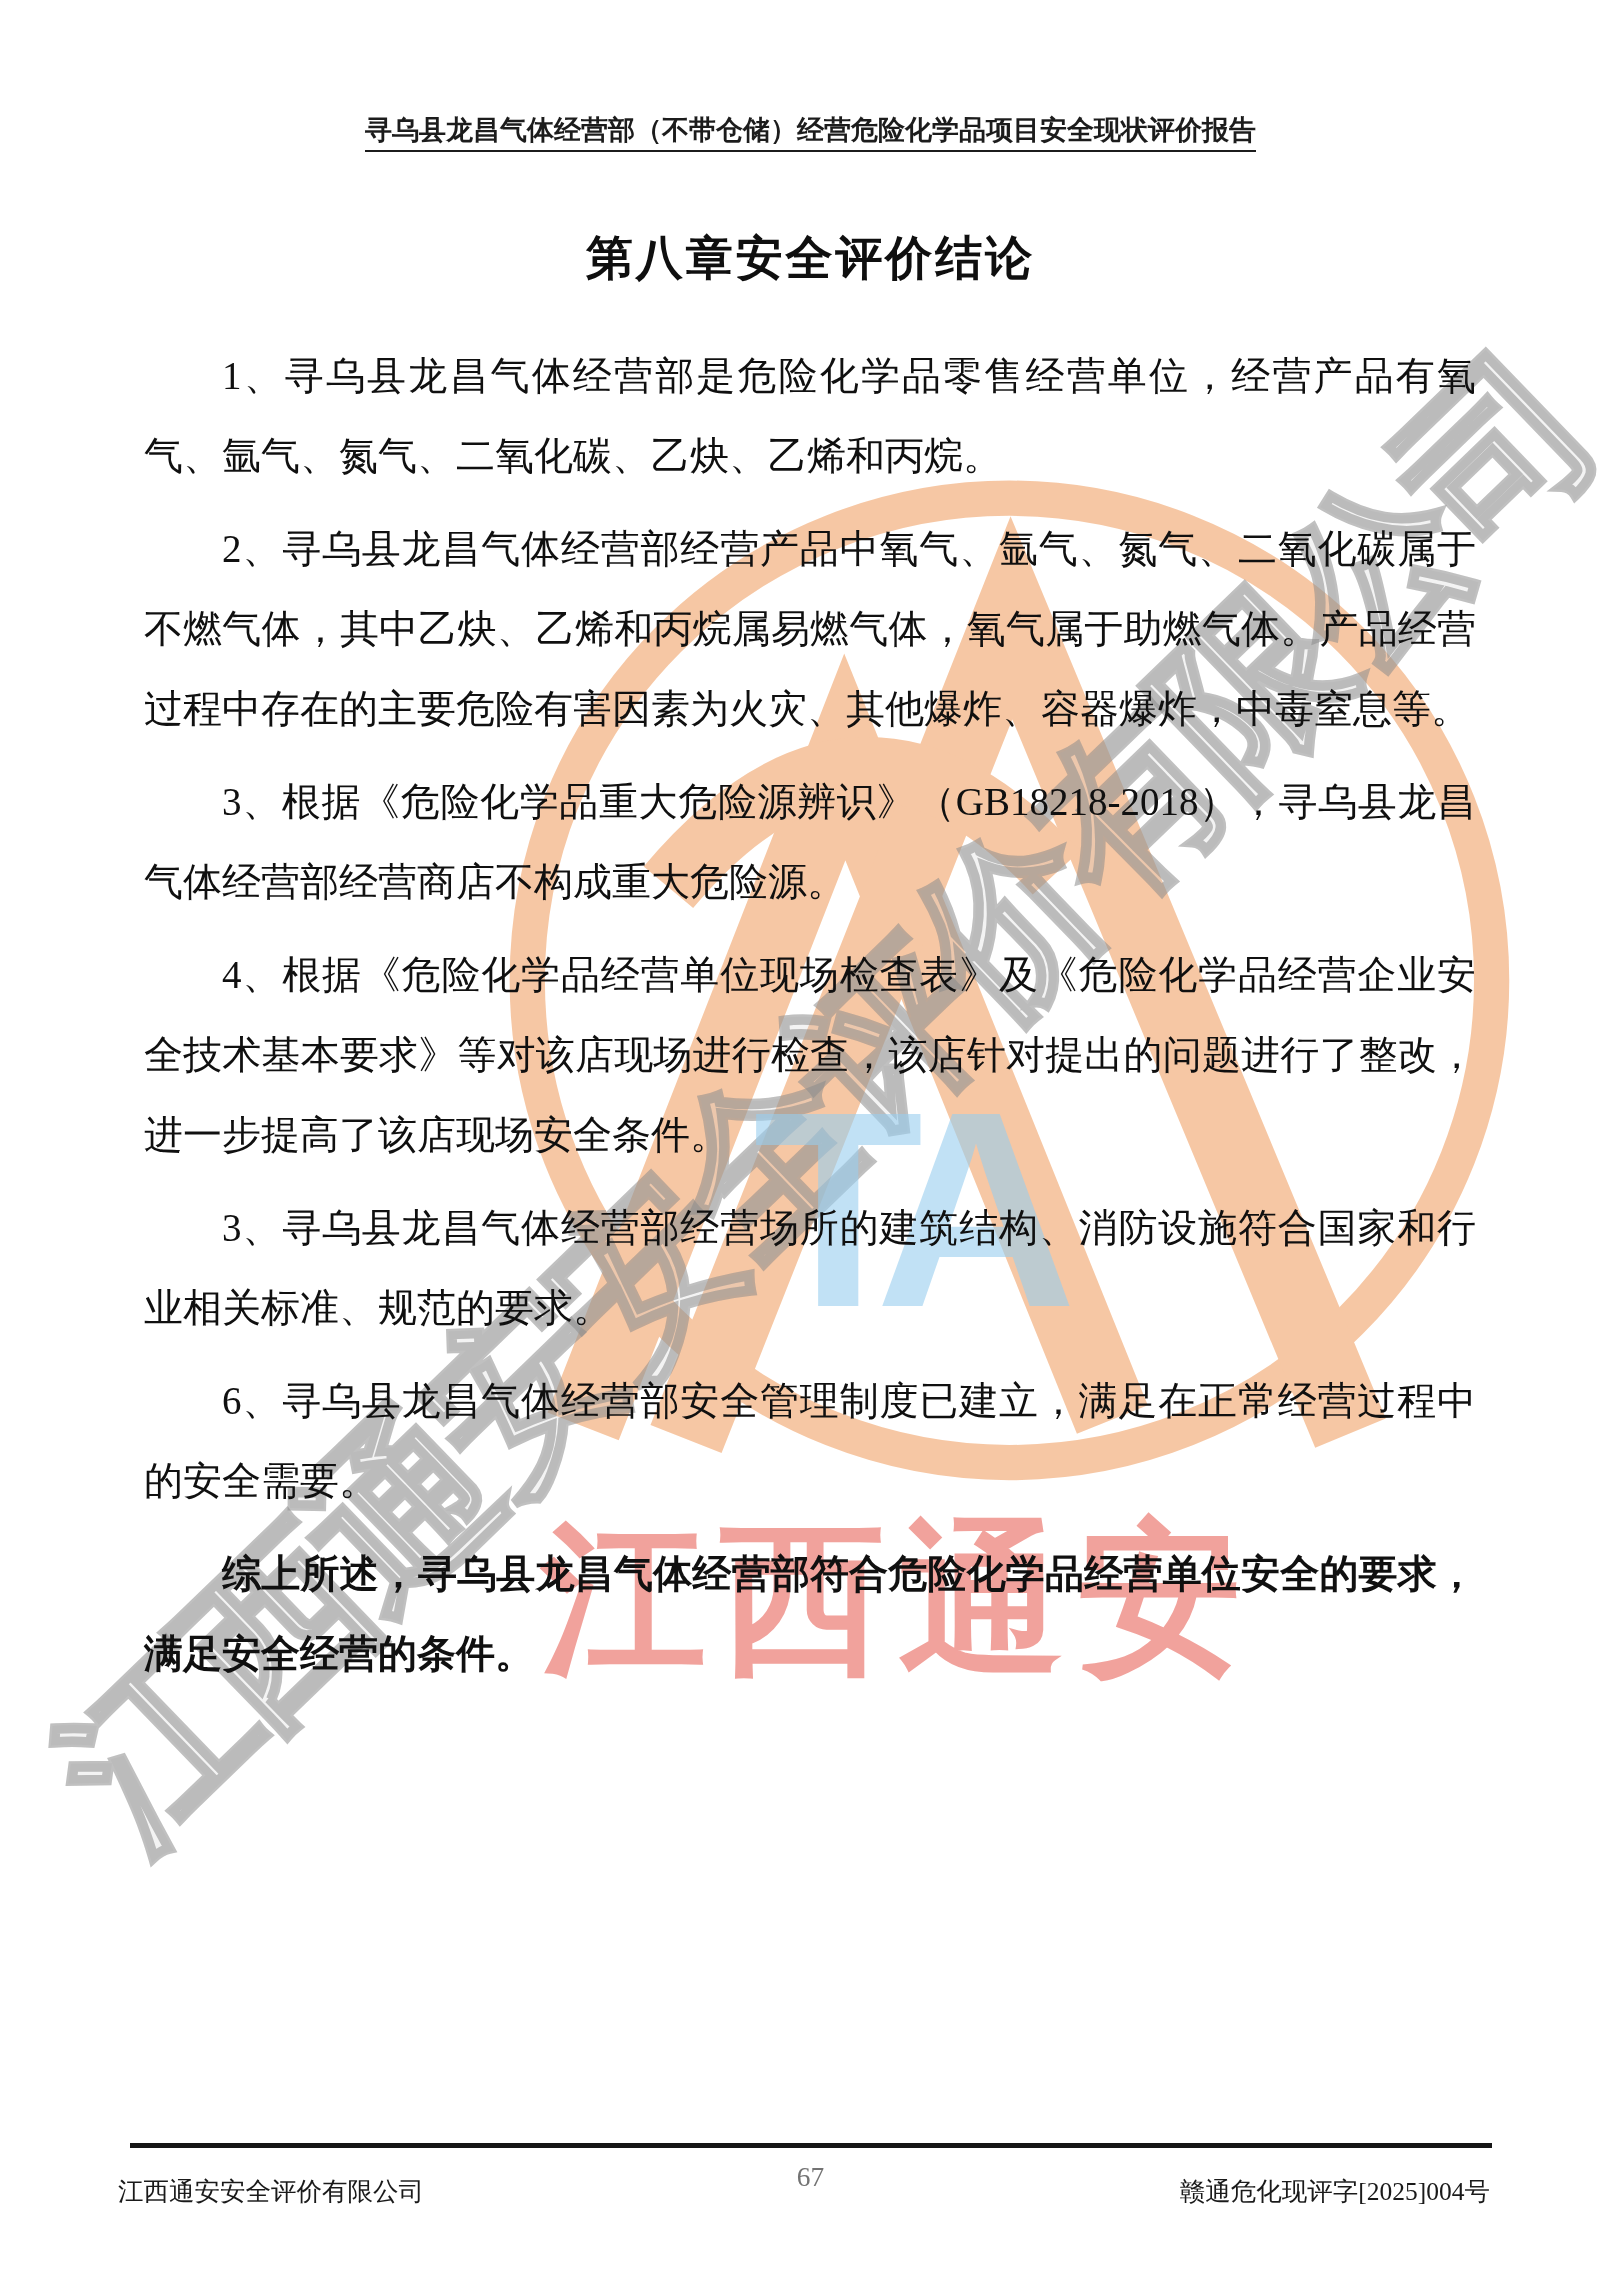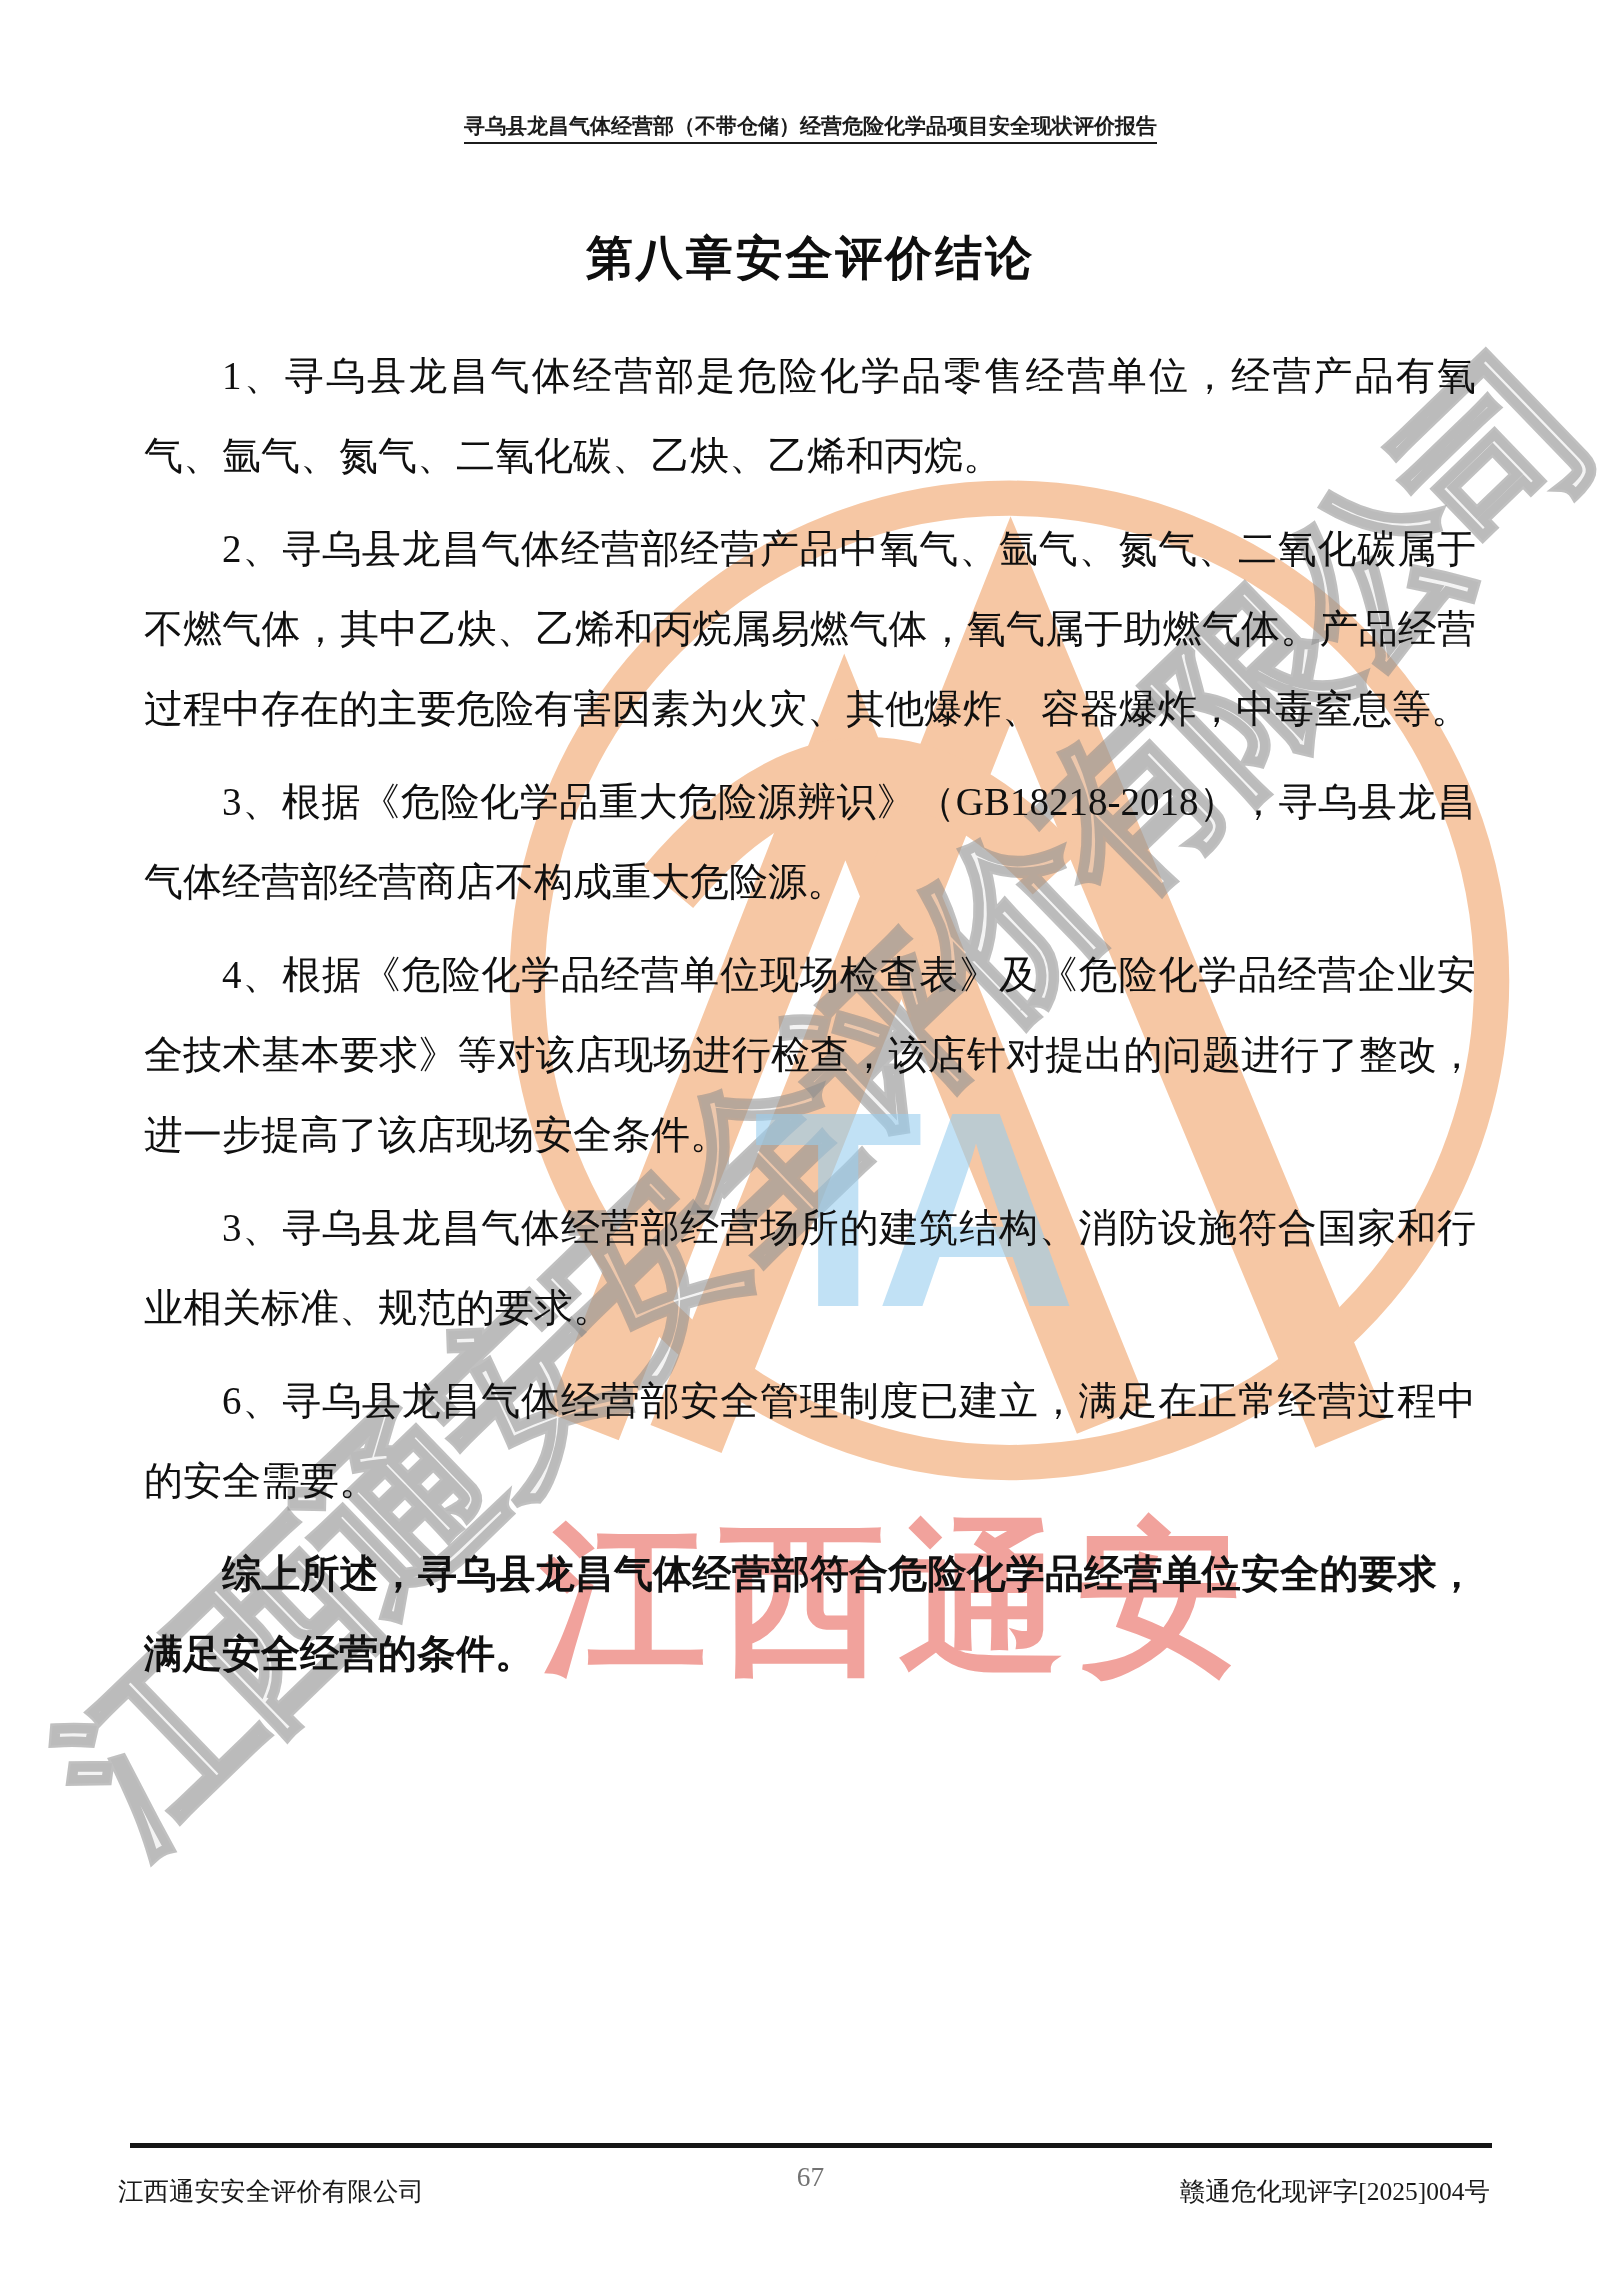--- a/index.html
+++ b/index.html
@@ -67,21 +67,21 @@
 
   
   .page-header {
     position: absolute;
     top: 112px;
     left: 0;
     width: 100%;
     text-align: center;
     font-family: "Liberation Sans", "DejaVu Sans", sans-serif;
     font-weight: bold;
-    font-size: 21px;
+    font-size: 27px;
     color: #1c1c1c;
     z-index: 2;
   }
   .page-header .underlined {
     border-bottom: 2px solid #1c1c1c;
     padding-bottom: 4.9px;
   }
 
   .doc-title {
     position: absolute;

